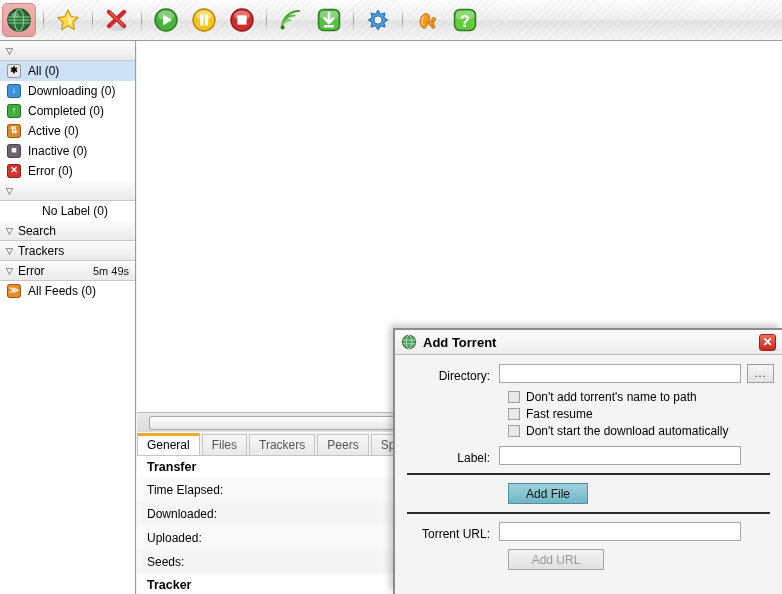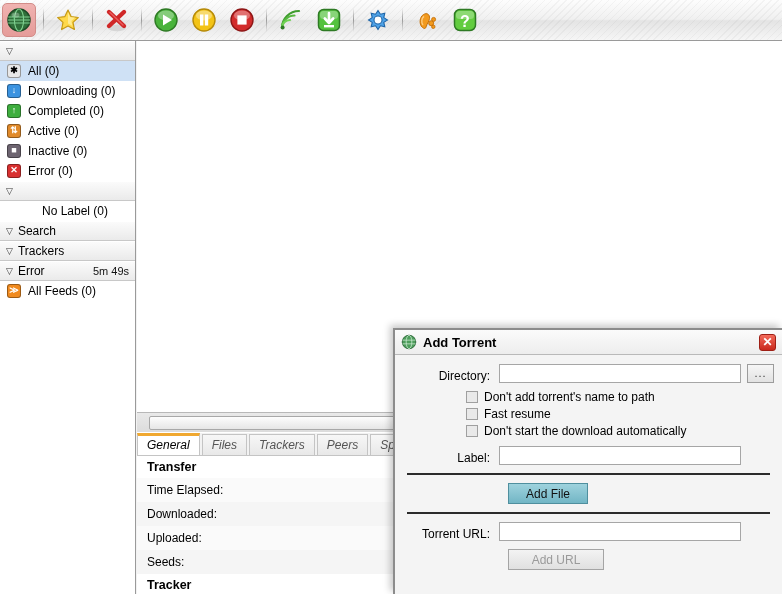--- a/index.html
+++ b/index.html
@@ -103,21 +103,21 @@
   #tabs{
     position:absolute;left:0;top:392px;width:645px;height:22px;
     display:flex;align-items:flex-end;
     background:#f2f2f2;
   }
   .tab{
     height:21px;line-height:21px;padding:0 9px;
     font-size:12px;color:#555;
     border:1px solid #c4c4c4;border-bottom:none;
     background:linear-gradient(to bottom,#f7f7f7,#e8e8e8);
-    margin-right:2px;box-sizing:border-box;font-style:italic;
+    margin-right:2px;box-sizing:border-box;
   }
   .tab.on{
     color:#000;background:#ffffff;
     border-top:3px solid #f0a830;
     height:22px;line-height:19px;
   }
   #detail{
     position:absolute;left:0;top:414px;width:645px;height:180px;
     background:#ffffff;border-top:1px solid #c4c4c4;overflow:hidden;
   }
@@ -159,21 +159,21 @@
     height:19px;background:#ffffff;border:1px solid #a6a6a6;
     box-sizing:border-box;flex:1;
   }
   .dots-btn{
     width:27px;height:19px;margin-left:6px;
     background:linear-gradient(to bottom,#f6f6f6,#e2e2e2);
     border:1px solid #9c9c9c;box-sizing:border-box;
     display:flex;align-items:center;justify-content:center;
     font-size:11px;letter-spacing:1px;color:#333;line-height:1;
   }
-  .cbrow{display:flex;align-items:center;margin-left:63px;height:17px;}
+  .cbrow{display:flex;align-items:center;margin-left:105px;height:17px;}
   .cbox{
     width:12px;height:12px;background:#e9e9e9;
     border:1px solid #9f9f9f;box-sizing:border-box;margin-right:6px;flex:none;
   }
   .cblab{font-size:12px;}
   .hr{height:0;border-top:2px solid #2b2b2b;margin:8px 4px 8px 4px;}
   .btn{
     height:21px;border:1px solid #7a7a7a;box-sizing:border-box;
     display:inline-flex;align-items:center;justify-content:center;
     font-size:12px;padding:0 12px;

